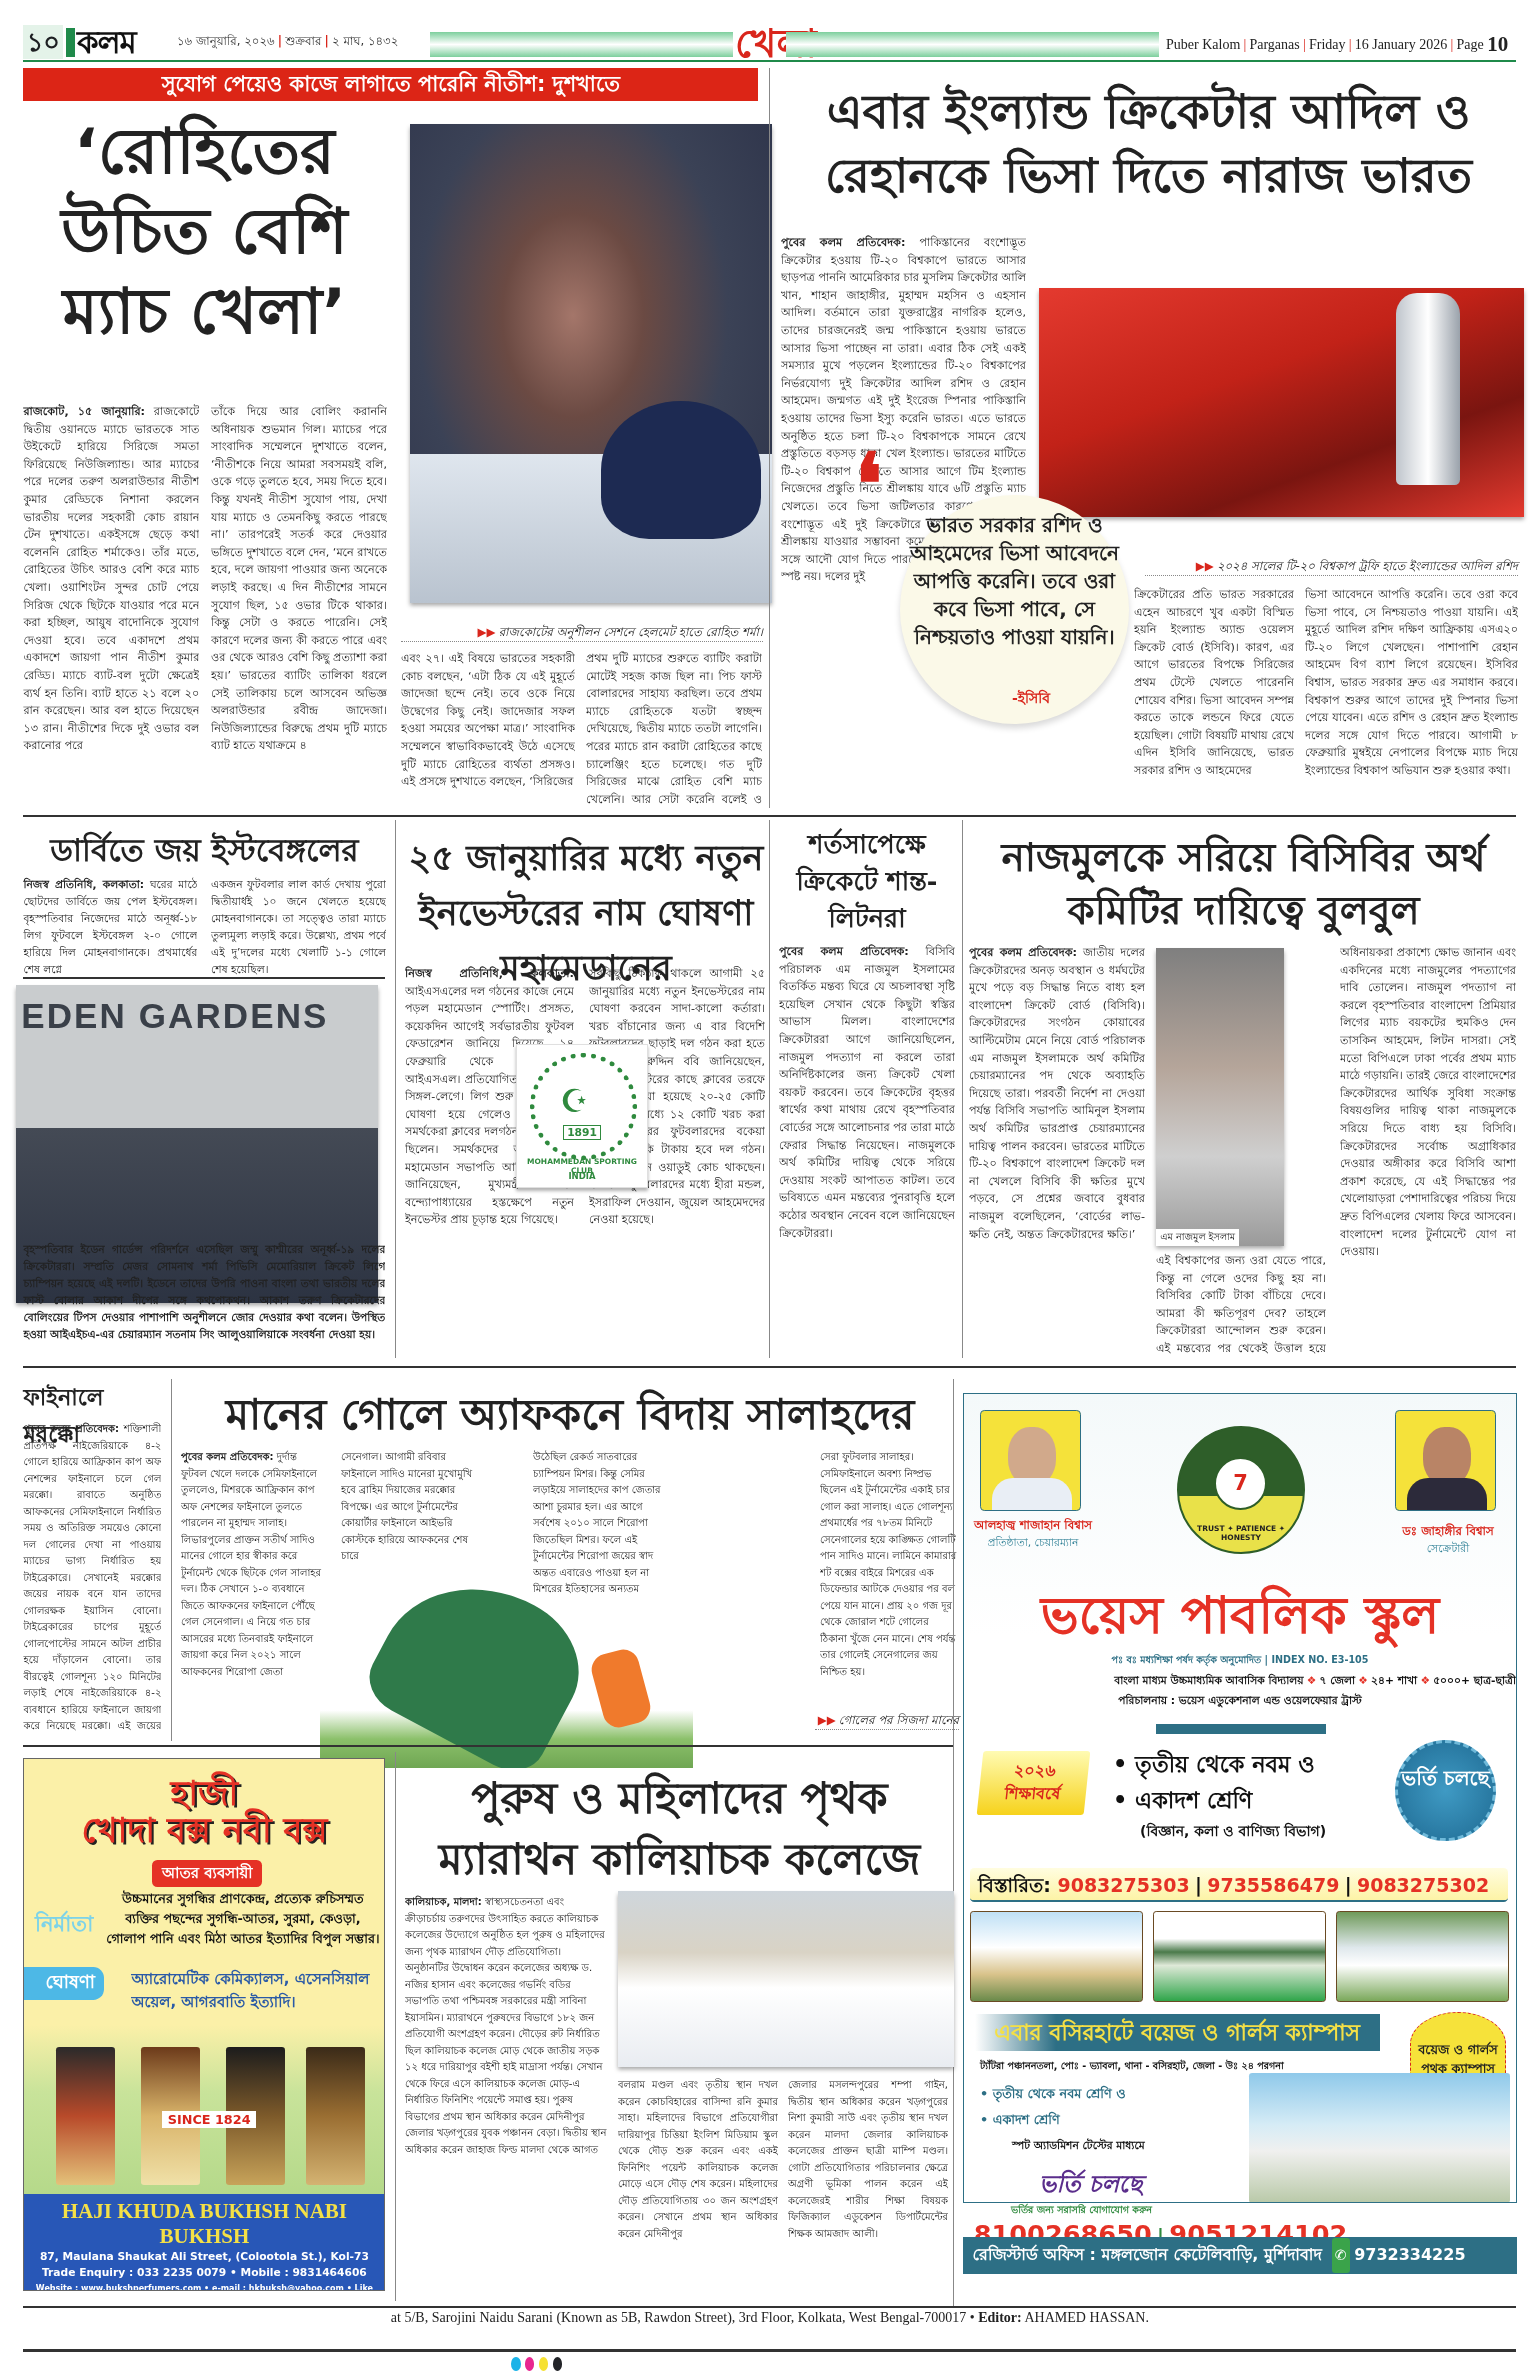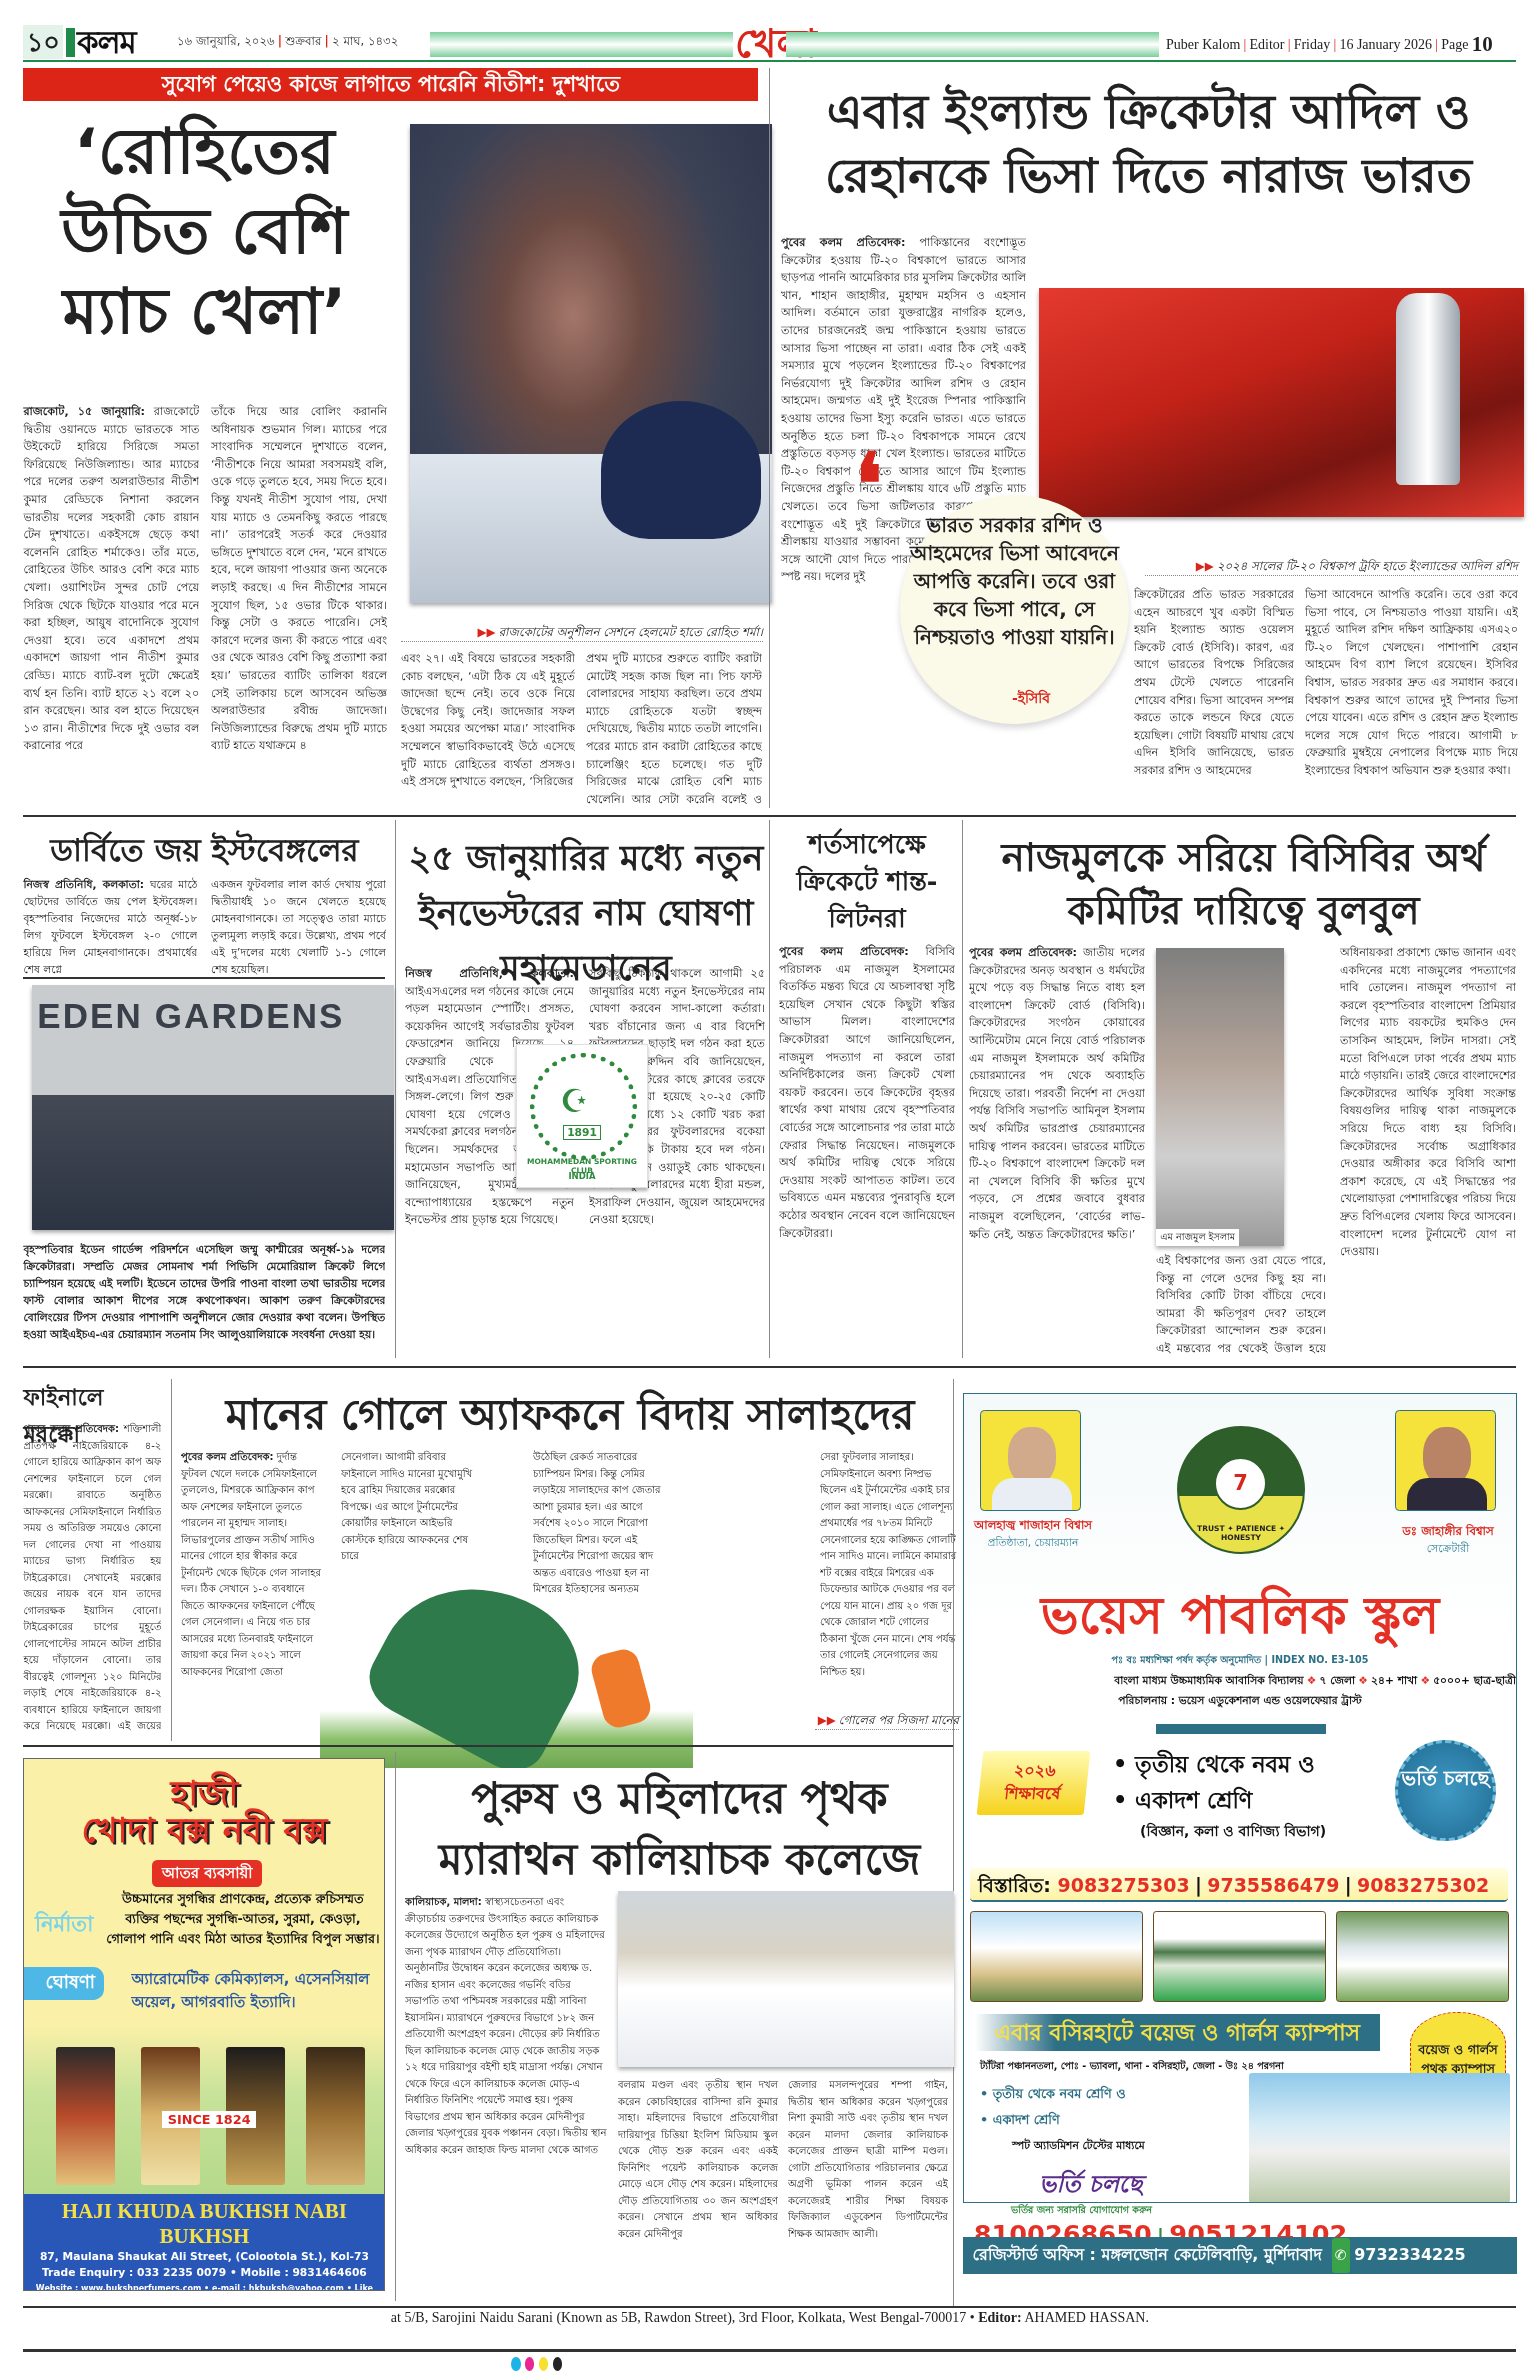--- a/index.html
+++ b/index.html
@@ -39,21 +39,21 @@
   .body-text b { font-weight: 700; }
 
   .head-xl { font-weight: 700; color: #222; text-align: center; }
   .photo-eng { left: 1039px; top: 288px; width: 485px; height: 229px; background: linear-gradient(160deg, #e43a2f 0%, #c22218 40%, #7a1510 70%, #e43a2f 100%); }
   .photo-eng .trophy { position: absolute; right: 64px; top: 5.3px; width: 64px; height: 192px; background: linear-gradient(90deg, #bfc5cc, #ffffff, #9aa2ab); border-radius: 21px 21px 5.3px 5.3px; }
   .pull-circle { left: 900px; top: 495px; width: 229px; height: 229px; border-radius: 50%; background: #fbf9e8; box-shadow: 0 4.3px 6.4px rgba(0,0,0,0.15); }
   .pull-text { left: 900px; top: 511px; width: 229px; font-size: 20px; line-height: 28px; font-weight: 700; text-align: center; color: #222; }
   .pull-src { left: 1012px; top: 687px; font-size: 14px; color: #d9261c; font-weight: 700; }
   .quote-mark { left: 855px; top: 442px; font-size: 85px; line-height: 85px; color: #d9261c; font-family: "DejaVu Serif", serif; font-weight: 700; }
 
-  .photo-eden { left: 32px; top: 985px; width: 362px; height: 245px; background: linear-gradient(#c9ccce 0%, #c9ccce 45%, #444a55 45%, #2c3342 100%); }
+  .photo-eden { left: 16px; top: 985px; width: 362px; height: 318px; background: linear-gradient(#c9ccce 0%, #c9ccce 45%, #444a55 45%, #2c3342 100%); }
   .photo-eden .sign { position: absolute; left: 5.3px; top: 10.7px; font-size: 35px; font-weight: 700; color: #3a4049; letter-spacing: 2.1px; font-family: "Liberation Sans", sans-serif; }
   .logo-mohd { left: 516px; top: 1044px; width: 132px; height: 144px; background: #fff; border: 1.1px solid #e0e0e0; box-shadow: 0 3.2px 3.2px rgba(0,0,0,0.3); }
   .logo-mohd .ring { position: absolute; left: 12.8px; top: 7.5px; width: 107px; height: 107px; border-radius: 50%; border: 5.3px dotted #2f8a3e; }
   .logo-mohd .crescent { position: absolute; left: 43px; top: 37px; font-size: 32px; color: #2f8a3e; }
   .logo-mohd .yr { position: absolute; left: 46px; top: 80px; font-size: 10.7px; color: #2f8a3e; font-weight: 700; border: 1.1px solid #2f8a3e; padding: 0 3.2px; }
   .logo-mohd .nm { position: absolute; left: 0; width: 100%; top: 112px; text-align: center; font-size: 7.5px; color: #2f8a3e; font-weight: 700; }
   .logo-mohd .cc { position: absolute; left: 0; width: 100%; top: 126px; text-align: center; font-size: 8.5px; color: #2f8a3e; font-weight: 700; }
 
   .photo-najmul { left: 969px; top: 948px; width: 128px; height: 298px; background: linear-gradient(#7f7f7f, #b5a59a 40%, #cfcfcf 70%, #9a9a9a); }
   .photo-najmul .cap { position: absolute; left: 0; bottom: 0; background: #fff; padding: 1.1px 4.3px; font-size: 9.6px; color: #222; }
@@ -129,21 +129,21 @@
 <div class="abs mast-num">১০</div>
 <div class="abs mast-logo-small"></div>
 <div class="abs mast-logo">কলম</div>
 <div class="abs mast-date">
   <span>১৬ জানুয়ারি, ২০২৬</span><span class="sep">|</span><span>শুক্রবার</span><span class="sep">|</span><span>২ মাঘ, ১৪৩২</span>
 </div>
 <div class="abs mast-bar1"></div>
 <div class="abs mast-section">খেলা</div>
 <div class="abs mast-bar2"></div>
 <div class="abs mast-right serif">
-  <span>Puber Kalom</span><span class="sep">|</span><span>Editor</span><span class="sep">|</span><span>Friday</span><span class="sep">|</span><span>16 January 2026</span><span class="sep">|</span><span>Page</span> <span class="pg">10</span>
+  <span>Puber Kalom</span><span class="sep">|</span><span>Parganas</span><span class="sep">|</span><span>Friday</span><span class="sep">|</span><span>16 January 2026</span><span class="sep">|</span><span>Page</span> <span class="pg">10</span>
 </div>
 <div class="abs mast-rule"></div>
 
 <div class="abs redbar">সুযোগ পেয়েও কাজে লাগাতে পারেনি নীতীশ: দুশখাতে</div>
 <div class="abs big-quote-head">‘রোহিতের উচিত বেশি ম্যাচ খেলা’</div>
 <div class="abs photo photo-rohit">
   <div class="shirt"></div>
   <div class="helmet"></div>
 </div>
 <div class="abs body-text" style="left:23.4px;top:403px;width:176px;height:346px;">

